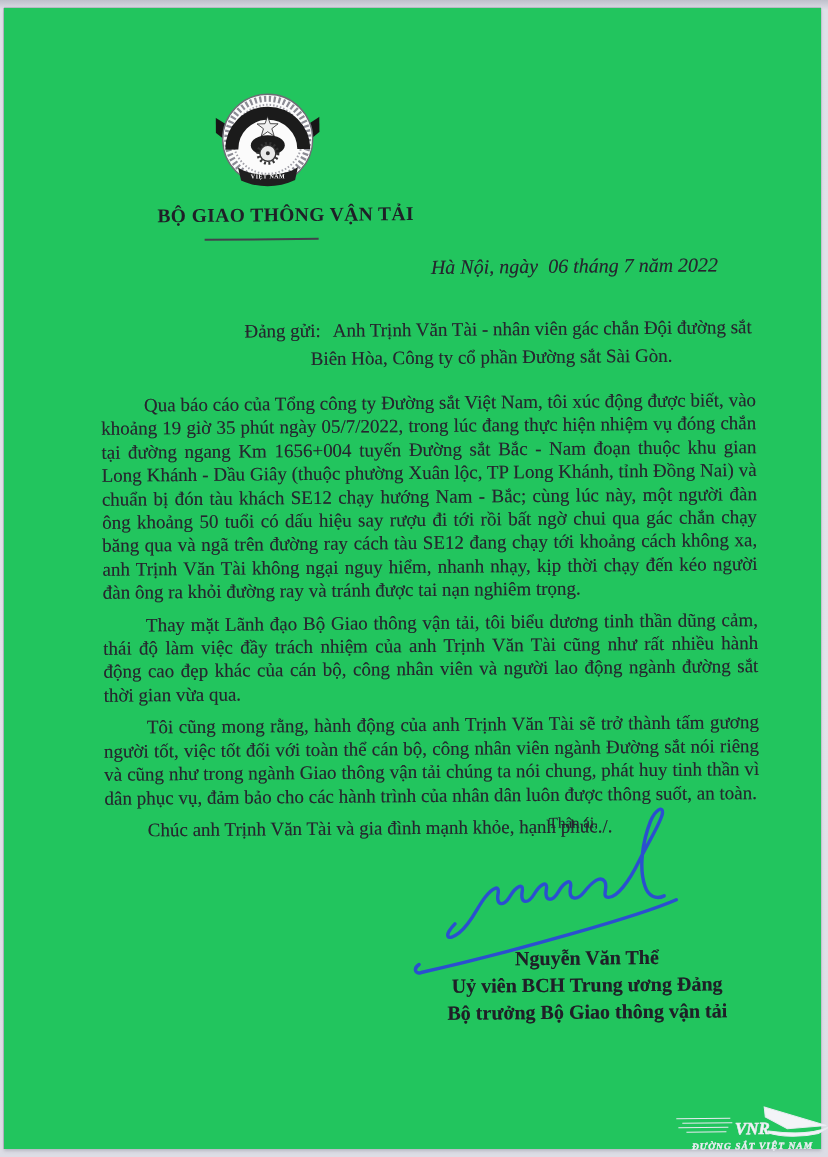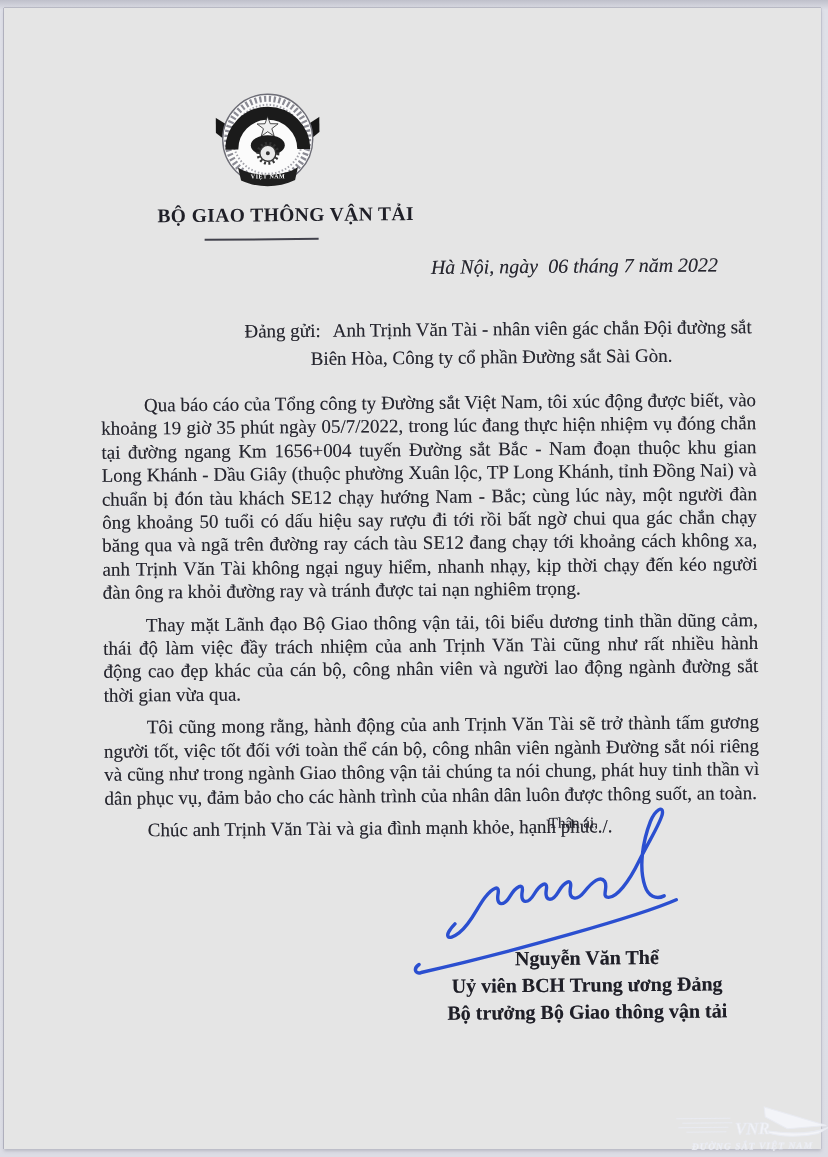--- a/index.html
+++ b/index.html
@@ -2,21 +2,21 @@
 <html><head>
 <meta charset="utf-8">
 <style>
   html,body{margin:0;padding:0;}
   body{
     width:828px;height:1157px;position:relative;overflow:hidden;
     background:linear-gradient(180deg,#bfc0cb 0,#dfe0e8 10px,#e2e3ea 60%,#dcdde5 100%);
     font-family:"Liberation Serif","DejaVu Serif",serif;
   }
   .paper{
-    position:absolute;left:4px;top:8px;width:817px;height:1141px;background:#e5e5e5;
+    position:absolute;left:4px;top:8px;width:817px;height:1141px;background:#22c55e;
     box-shadow:-1px 0 0 rgba(150,150,165,.55),0 -1px 0 rgba(150,150,165,.45),
                1px 0 0 rgba(170,170,185,.35),0 2px 3px rgba(140,140,155,.45);
   }
   .content{position:absolute;inset:0;transform:rotate(-0.5deg);transform-origin:300px 620px;}
   .abs{position:absolute;}
   .ink{color:#26262e;text-shadow:0 0 .5px rgba(40,40,55,.45);}
 
   .emblem{left:216px;top:78px;width:104px;height:108px;}
   .ministry{left:157px;top:196px;font-size:19.5px;font-weight:bold;letter-spacing:.4px;color:#1f1f27;}
   .ministry-underline{left:204px;top:230px;width:114px;height:2px;background:#42424c;}

